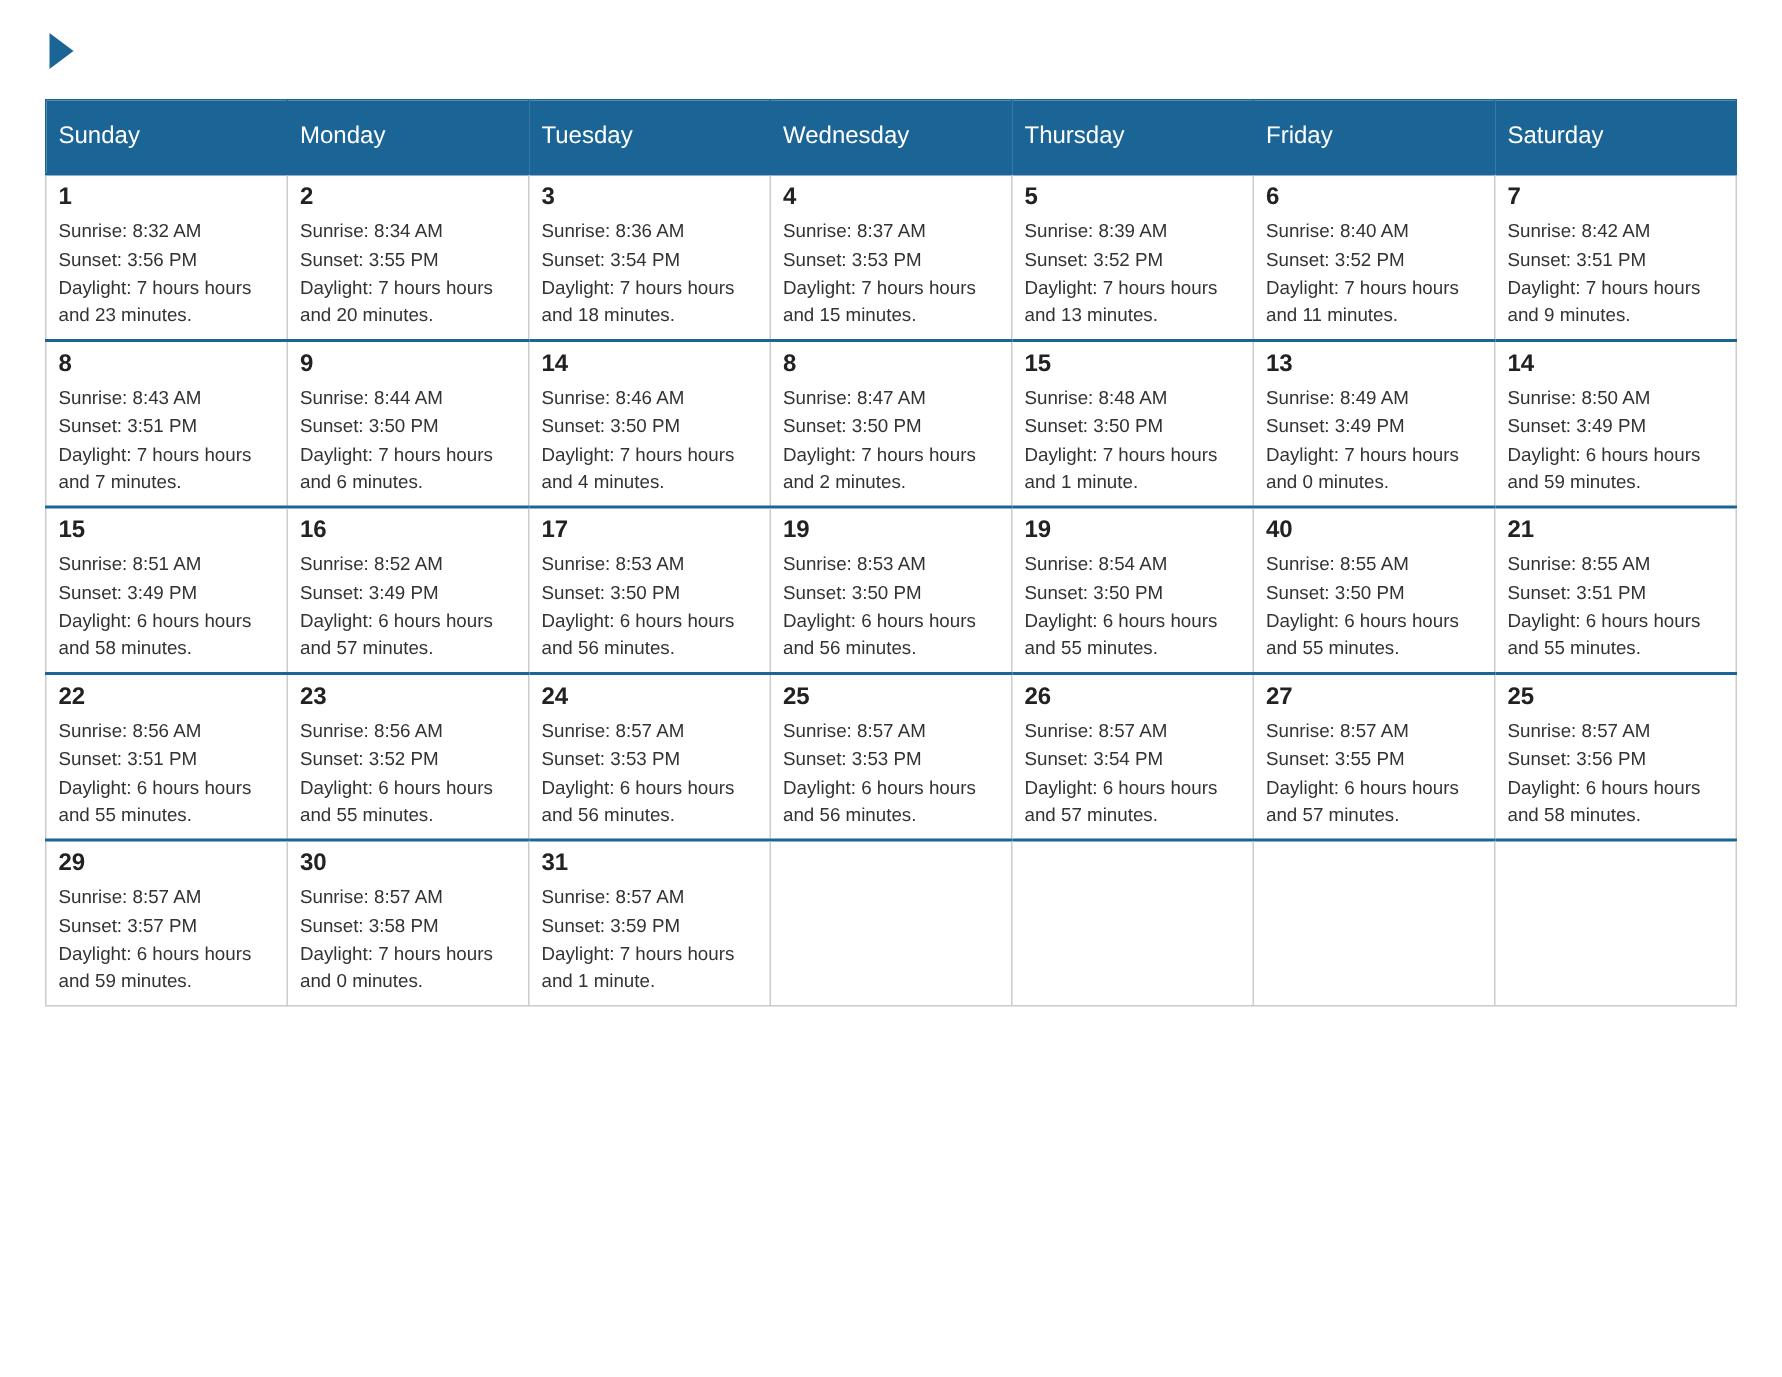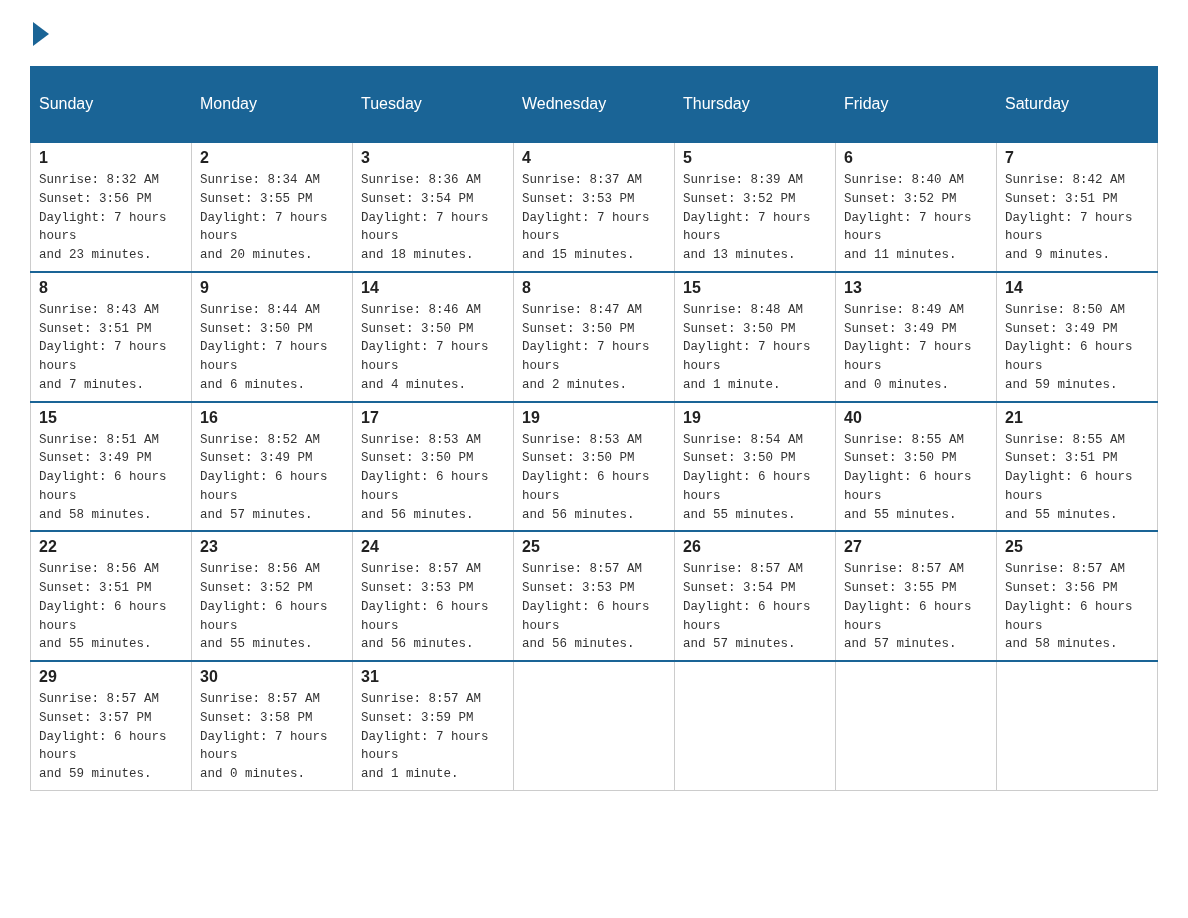--- a/index.html
+++ b/index.html
@@ -54,21 +54,21 @@
       margin-top: 5px;
     }
     .calendar {
       width: 100%;
       border-collapse: collapse;
       border: 1px solid #aaa;
     }
     .calendar th {
       background-color: #1a6496;
       color: #fff;
-      padding: 28px 8px;
+      padding: 15px 8px;
       font-size: 16px;
       font-weight: normal;
       text-align: left;
       border: 1px solid #1a6496;
     }
     .calendar td {
       border: 1px solid #ccc;
       vertical-align: top;
       padding: 6px 8px;
       width: 14.28%;
@@ -77,21 +77,20 @@
       font-size: 16px;
       font-weight: bold;
       color: #222;
       display: block;
       margin-bottom: 4px;
     }
     .day-info {
       font-size: 12.5px;
       color: #333;
       line-height: 1.5;
-      font-family: Liberation Mono, monospace;
     }
     .week-row td {
       border-top: 2px solid #1a6496;
     }
     .empty-cell {
       background: #fff;
     }
     .logo-line2 {
       font-size: 26px;
       font-weight: bold;

